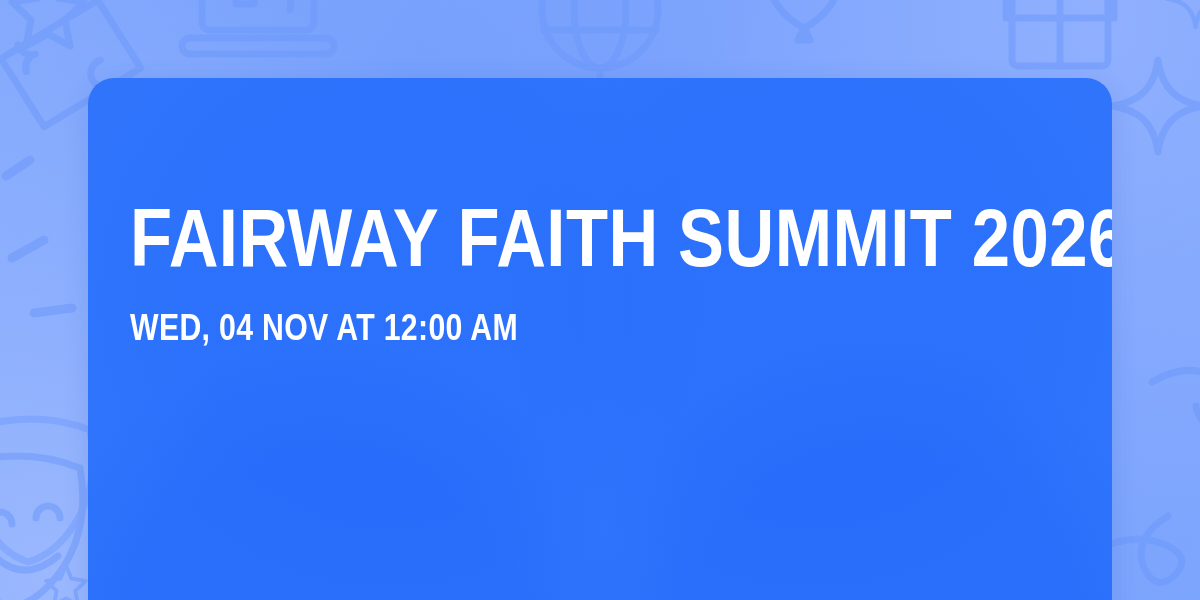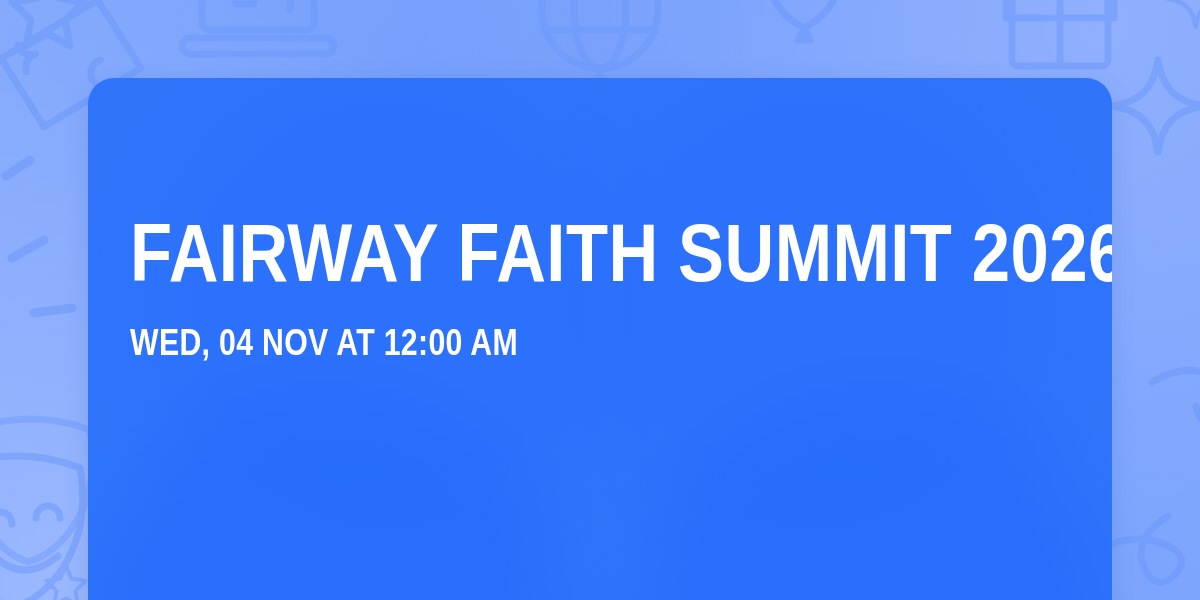--- a/index.html
+++ b/index.html
@@ -62,21 +62,21 @@
   }
   .card-orbs svg {
     display: block;
     width: 1024px;
     height: 560px;
   }
 
   .card-content {
     position: absolute;
     left: 42px;
-    top: 135px;
+    top: 120px;
     right: 42px;
   }
 
   .event-title {
     margin: 0;
     color: #ffffff;
     font-family: "Liberation Sans Narrow", "Liberation Sans", sans-serif;
     font-size: 82px;
     line-height: 0.98;
     font-weight: 700;

